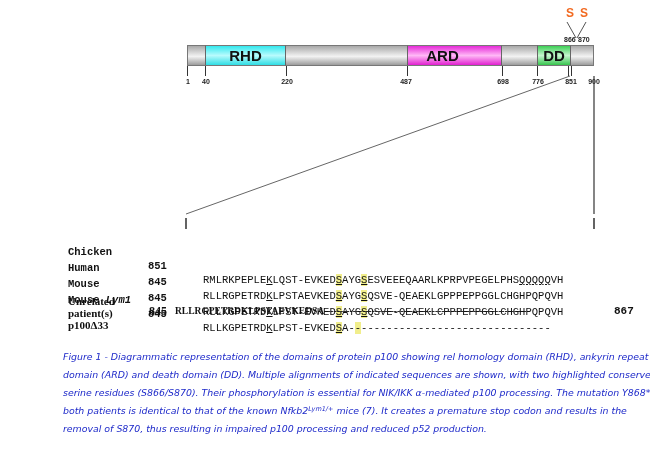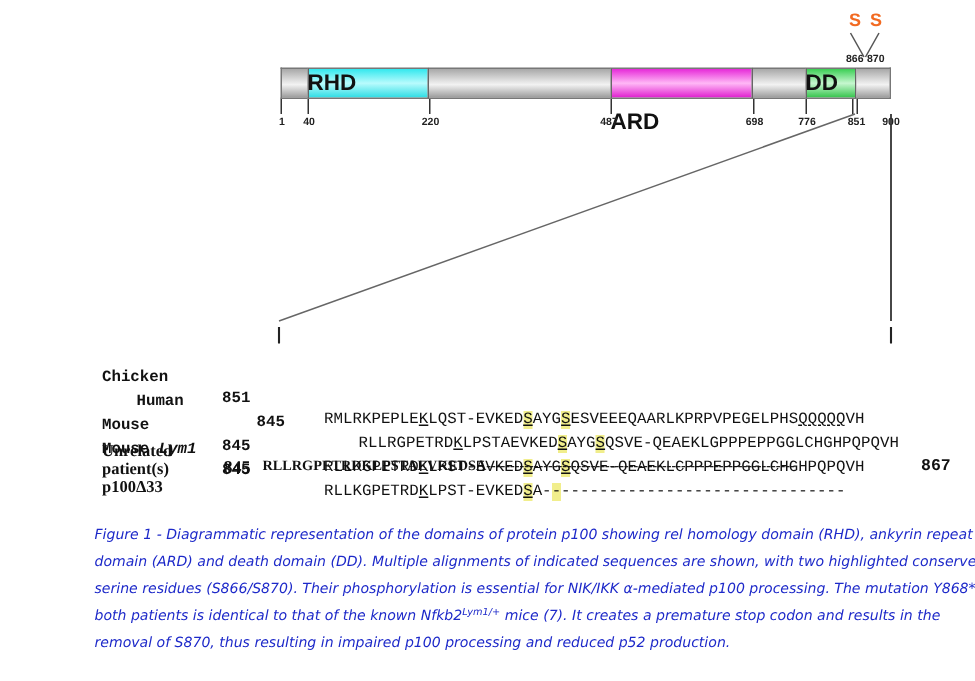--- a/index.html
+++ b/index.html
@@ -3,49 +3,49 @@
   <meta charset="utf-8">
   <style>
     html, body { margin: 0; padding: 0; background: #ffffff; }
     body { width: 650px; height: 454px; position: relative; overflow: hidden; font-family: "Liberation Sans", sans-serif; }
     .abs { position: absolute; }
     .bar-seg { position: absolute; top: 45px; height: 21px; box-sizing: border-box; border-top: 1px solid #777; border-bottom: 1px solid #777; }
     .grey { background: linear-gradient(to bottom, #a8a8a8 0%, #e6e6e6 45%, #f2f2f2 55%, #9c9c9c 100%); }
     .cyan { background: linear-gradient(to bottom, #33e8ee 0%, #b8fbfd 50%, #2fdde4 100%); }
     .magenta { background: linear-gradient(to bottom, #e62ad8 0%, #ffb8f6 50%, #e020cf 100%); }
     .green { background: linear-gradient(to bottom, #3ccf55 0%, #c6f7cf 50%, #36c44d 100%); }
-    .dom-label { position: absolute; top: 45px; height: 21px; line-height: 21px; font-weight: bold; font-size: 15px; color: #111; font-family: "Liberation Sans", sans-serif; }
+    .dom-label { position: absolute; top: 45px; height: 21px; line-height: 21px; text-align: center; font-weight: bold; font-size: 15px; color: #111; font-family: "Liberation Sans", sans-serif; }
     .tick { position: absolute; top: 66px; width: 1px; height: 10px; background: #333; }
     .tick-label { position: absolute; top: 78px; font-size: 7px; font-weight: bold; color: #222; transform: translateX(-50%); font-family: "Liberation Sans", sans-serif; }
     .ser { position: absolute; top: 6px; font-size: 12px; font-weight: bold; color: #f26a21; }
     .seq-row { position: absolute; left: 68px; height: 14px; line-height: 14px; font-family: "Liberation Mono", monospace; font-size: 10.5px; color: #111; white-space: pre; }
     .seq-name { position: absolute; left: 0; font-weight: bold; }
     .seq-start { position: absolute; left: 80px; font-weight: bold; }
-    .seq-str { position: absolute; left: 128px; letter-spacing: 0.02px; padding-left: 20px; }
+    .seq-str { position: absolute; left: 115px; letter-spacing: 0.02px; padding-left: 20px; }
     .seq-end { position: absolute; left: 584px; font-weight: bold; }
     .hl { background: #f1ee8c; }
     .ul { text-decoration: underline; }
     .unrel { position: absolute; font-family: "Liberation Serif", serif; font-weight: bold; color: #111; }
     .caption { position: absolute; left: 31px; top: 348px; width: 600px; font-family: "DejaVu Sans", sans-serif; font-style: italic; font-size: 9.4px; line-height: 18px; color: #1d29c9; margin-left: 32px; }
     .caption sup { font-size: 6.5px; vertical-align: 3px; line-height: 0; }
   </style>
 </head>
 <body>
 
 <div>
   <div class="bar-seg grey" style="left:187px;width:18px;border-left:1px solid #777;"></div>
   <div class="bar-seg cyan" style="left:205px;width:81px;border-left:1px solid #666;border-right:1px solid #666;"></div>
   <div class="bar-seg grey" style="left:286px;width:121px;"></div>
   <div class="bar-seg magenta" style="left:407px;width:95px;border-left:1px solid #666;border-right:1px solid #666;"></div>
   <div class="bar-seg grey" style="left:502px;width:35px;"></div>
   <div class="bar-seg green" style="left:537px;width:34px;border-left:1px solid #666;border-right:1px solid #666;"></div>
   <div class="bar-seg grey" style="left:571px;width:23px;border-right:1px solid #777;"></div>
 
   <div class="dom-label" style="left:205px;width:81px;">RHD</div>
-  <div class="dom-label" style="left:407px;width:71px;margin-top:26px;">ARD</div>
+  <div class="dom-label" style="left:407px;width:71px;">ARD</div>
   <div class="dom-label" style="left:537px;width:34px;">DD</div>
 
   <div class="tick" style="left:187px;"></div>
   <div class="tick" style="left:205px;"></div>
   <div class="tick" style="left:286px;"></div>
   <div class="tick" style="left:407px;"></div>
   <div class="tick" style="left:502px;"></div>
   <div class="tick" style="left:537px;"></div>
   <div class="tick" style="left:568px;"></div>
   <div class="tick" style="left:571px;"></div>
@@ -74,21 +74,21 @@
   </svg>
 </div>
 
 <div>
   <div class="seq-row" style="top:231px;text-align:center;">
     <span class="seq-name">Chicken</span>
     <span class="seq-start">851</span>
     <span class="seq-str"><span>RMLRKPEPLE</span><span class="ul">K</span><span>LQST-EVKED</span><span class="hl ul">S</span><span>AYG</span><span class="hl ul">S</span><span>ESVEEEQAARLKPRPVPEGELPHS</span><span class="ul">QQQQQ</span><span>VH</span></span>
     <span class="seq-end">906</span>
   </div>
-  <div class="seq-row" style="top:247px;margin-left:23px;">
+  <div class="seq-row" style="top:247px;">
     <span class="seq-name">Human</span>
     <span class="seq-start">845</span>
     <span class="seq-str"><span>RLLRGPETRD</span><span class="ul">K</span><span>LPSTAEVKED</span><span class="hl ul">S</span><span>AYG</span><span class="hl ul">S</span><span>QSVE-QEAEKLGPPPEPPGGLCHGHPQPQVH</span></span>
     <span class="seq-end">900</span>
   </div>
   <div class="seq-row" style="top:263px;">
     <span class="seq-name">Mouse</span>
     <span class="seq-start">845</span>
     <span class="seq-str"><span>RLLKGPETRD</span><span class="ul">K</span><span>LPST-EVKED</span><span class="hl ul">S</span><span>AYG</span><span class="hl ul">S</span><span>QSVE-QEAEKLCPPPEPPGGLCHGHPQPQVH</span></span>
     <span class="seq-end">899</span>

